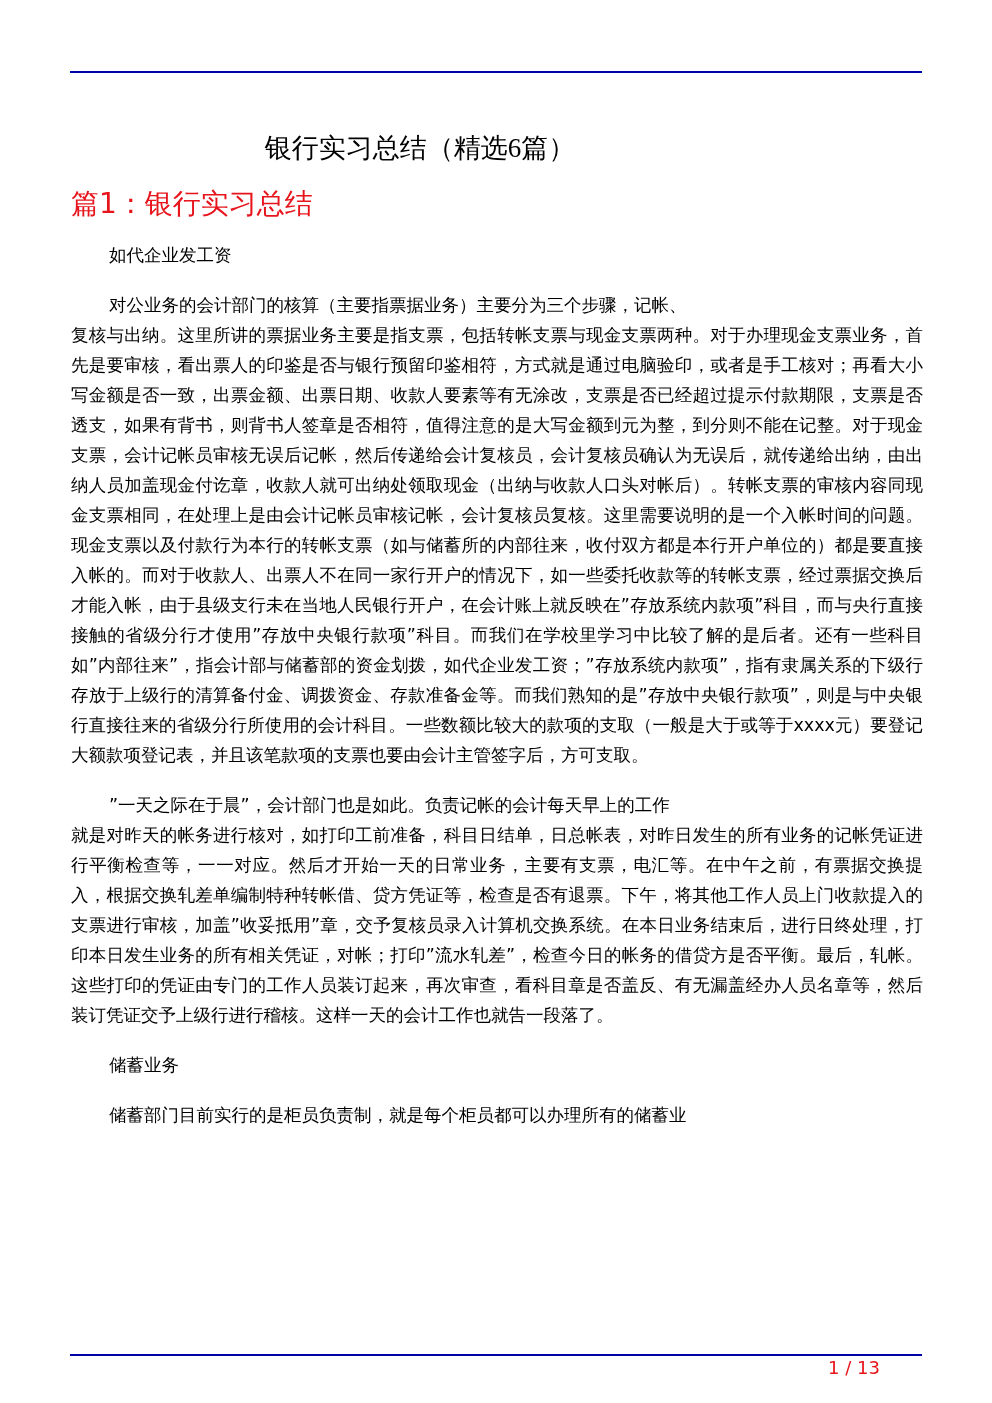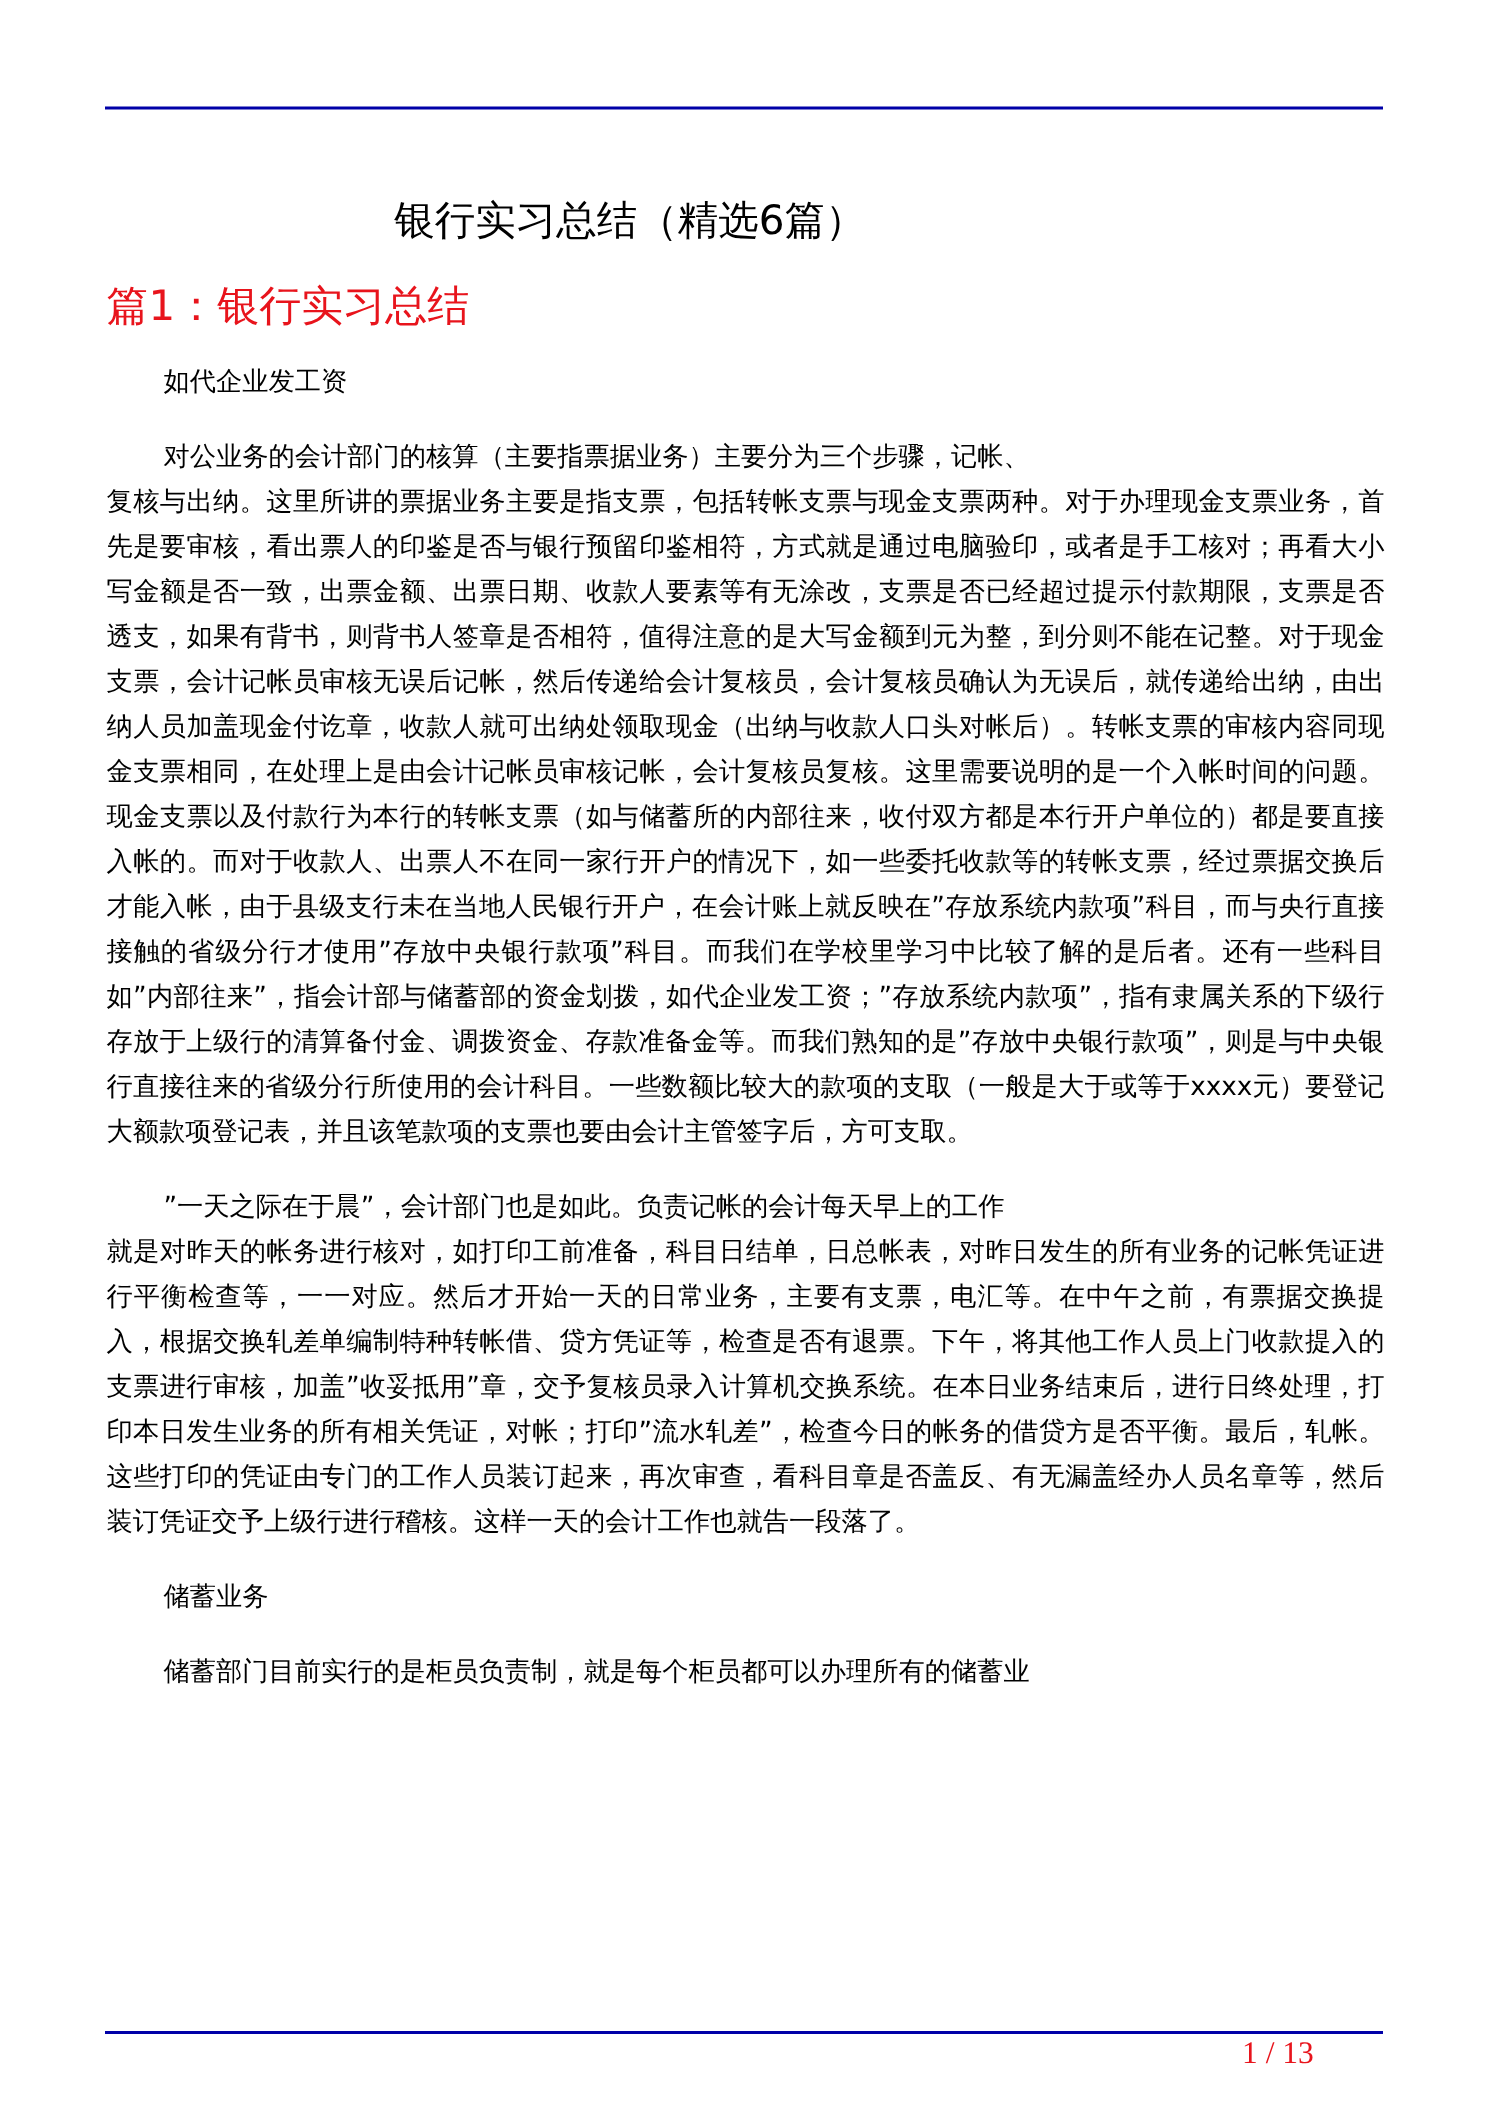--- a/index.html
+++ b/index.html
@@ -2,30 +2,30 @@
 <html><head>
 <meta charset="utf-8">
 <style>
   html, body { margin: 0; padding: 0; background: #ffffff; }
   body { width: 992px; height: 1403px; position: relative; overflow: hidden;
          font-family: "DejaVu Sans", "Liberation Sans", sans-serif; color: #000; }
   .rule { position: absolute; left: 70px; width: 852px; height: 2px; background: #0000a8; }
   .rule.top { top: 71px; }
   .rule.bottom { top: 1354px; }
   .title { position: absolute; top: 128px; left: 0; width: 840px; text-align: center;
-           font-size: 27px; line-height: 40px; }
+           font-size: 27px; line-height: 40px; font-family: Liberation Serif, serif; }
   .section-heading { position: absolute; top: 188px; left: 71px; font-size: 28px;
                      line-height: 32px; color: #e8141c; }
   .content { position: absolute; top: 240px; left: 71px; width: 852px; font-size: 17.5px; }
   .para { margin: 0; line-height: 30px; }
   .label { padding-left: 38px; margin-bottom: 20px; }
   .first-line { display: block; padding-left: 38px; }
   .body-para { margin-bottom: 20px; text-align: justify; }
-  .page-num { position: absolute; top: 1356px; left: 828px; font-size: 21px; color: #e8141c;
-              line-height: 24px; font-family: Liberation Serif, serif; }
+  .page-num { position: absolute; top: 1356px; left: 828px; font-size: 18px; color: #e8141c;
+              line-height: 24px; }
 </style>
 </head>
 <body>
 
 <div class="rule top"></div>
 
 <div class="title">银行实习总结（精选6篇）</div>
 
 <div class="section-heading">篇1：银行实习总结</div>
 

